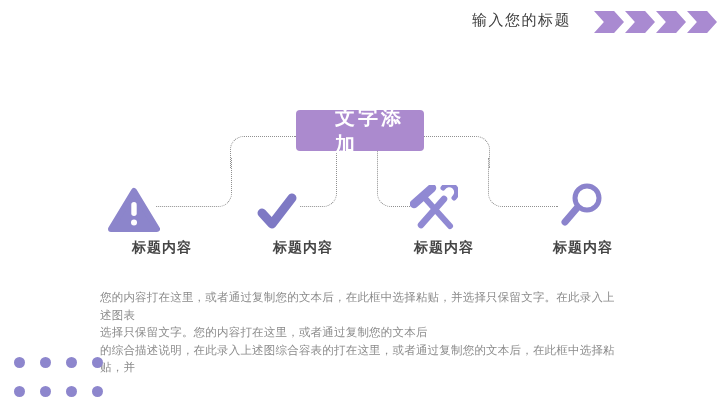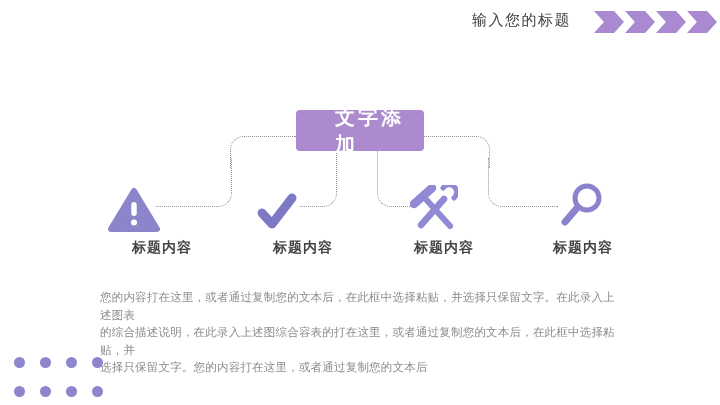--- a/index.html
+++ b/index.html
@@ -128,22 +128,22 @@
     </svg>
   </div>
 
   <div class="branch-label bl-1">标题内容</div>
   <div class="branch-label bl-2">标题内容</div>
   <div class="branch-label bl-3">标题内容</div>
   <div class="branch-label bl-4">标题内容</div>
 
   <div class="body-text">
     <div>您的内容打在这里，或者通过复制您的文本后，在此框中选择粘贴，并选择只保留文字。在此录入上述图表</div>
+    <div>选择只保留文字。您的内容打在这里，或者通过复制您的文本后</div>
     <div>的综合描述说明，在此录入上述图综合容表的打在这里，或者通过复制您的文本后，在此框中选择粘贴，并</div>
-    <div>选择只保留文字。您的内容打在这里，或者通过复制您的文本后</div>
   </div>
 
   <div class="dot-grid">
     <span class="dot"></span>
     <span class="dot"></span>
     <span class="dot"></span>
     <span class="dot"></span>
     <span class="dot"></span>
     <span class="dot"></span>
     <span class="dot"></span>

